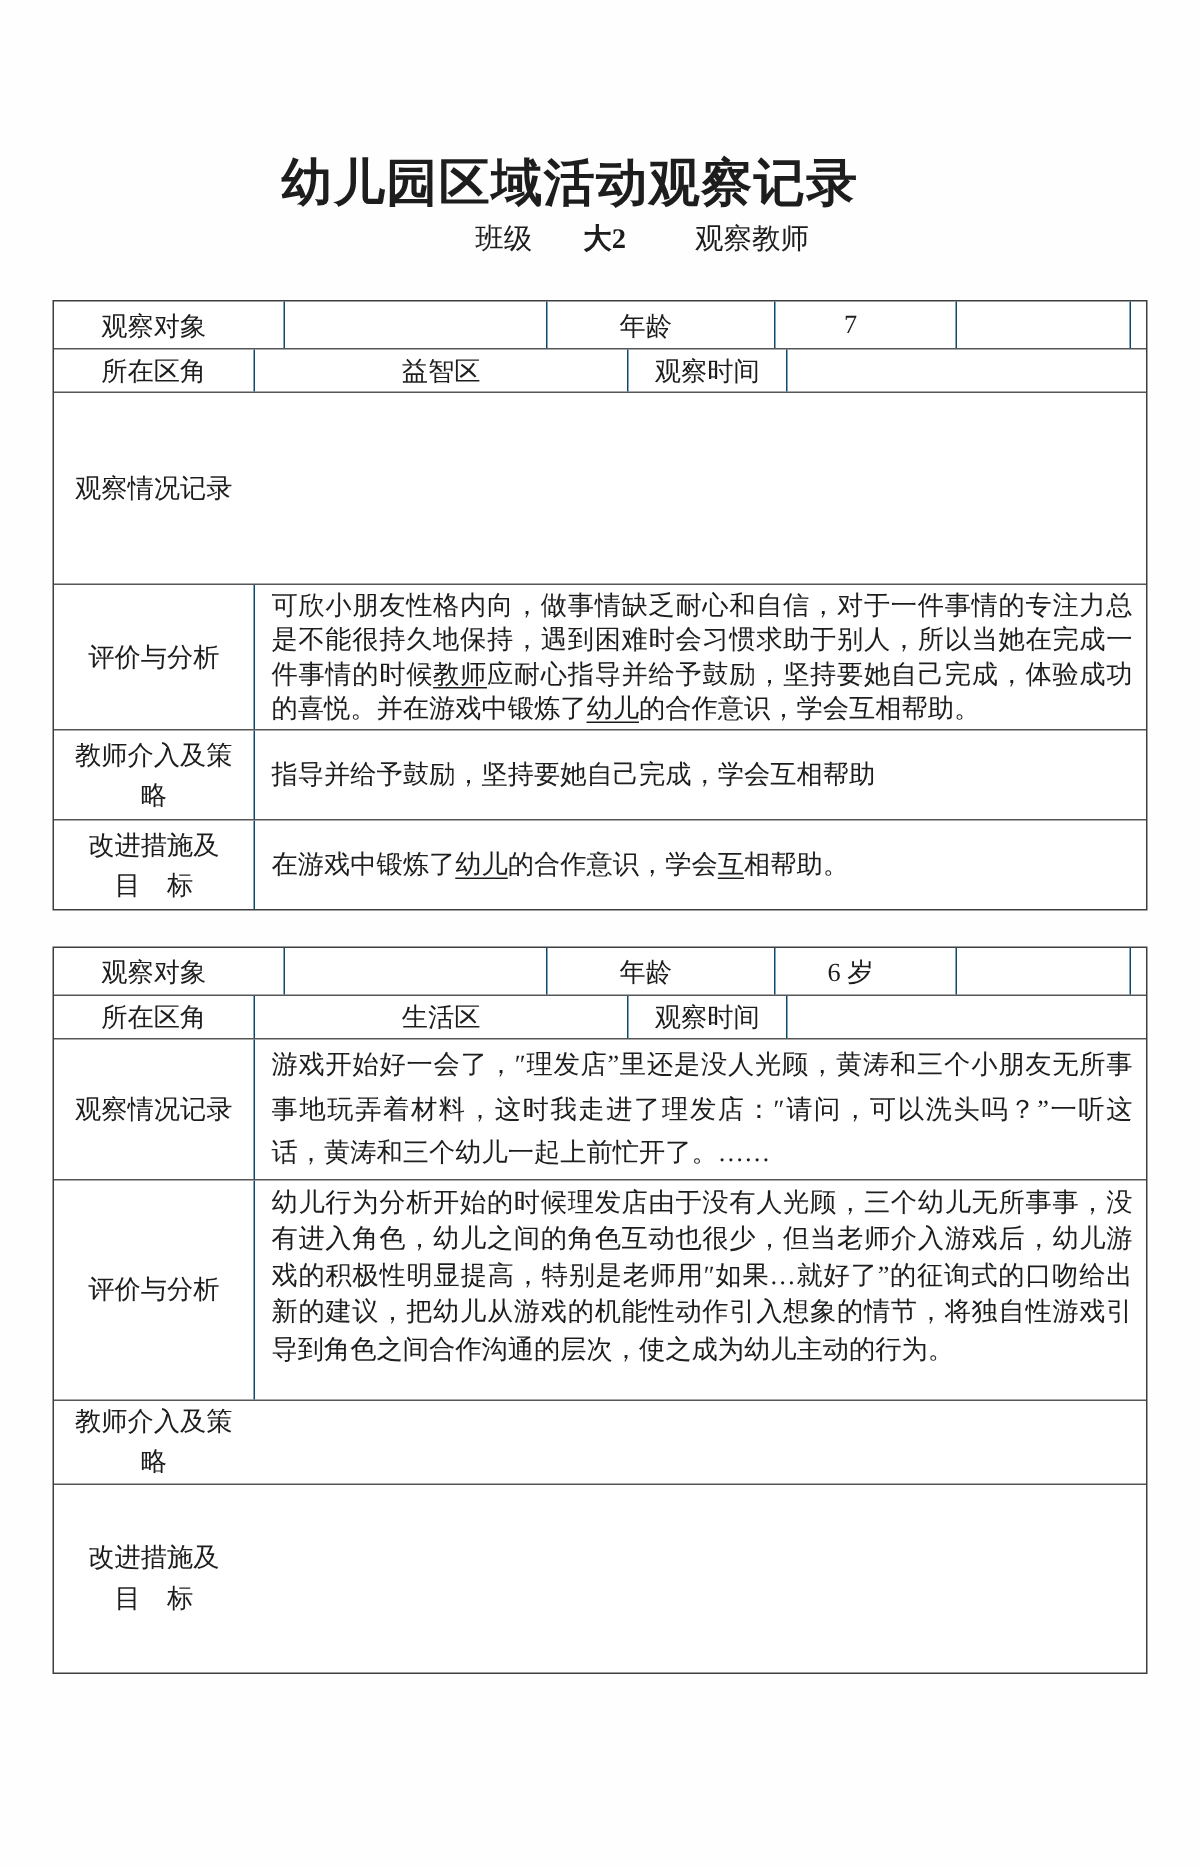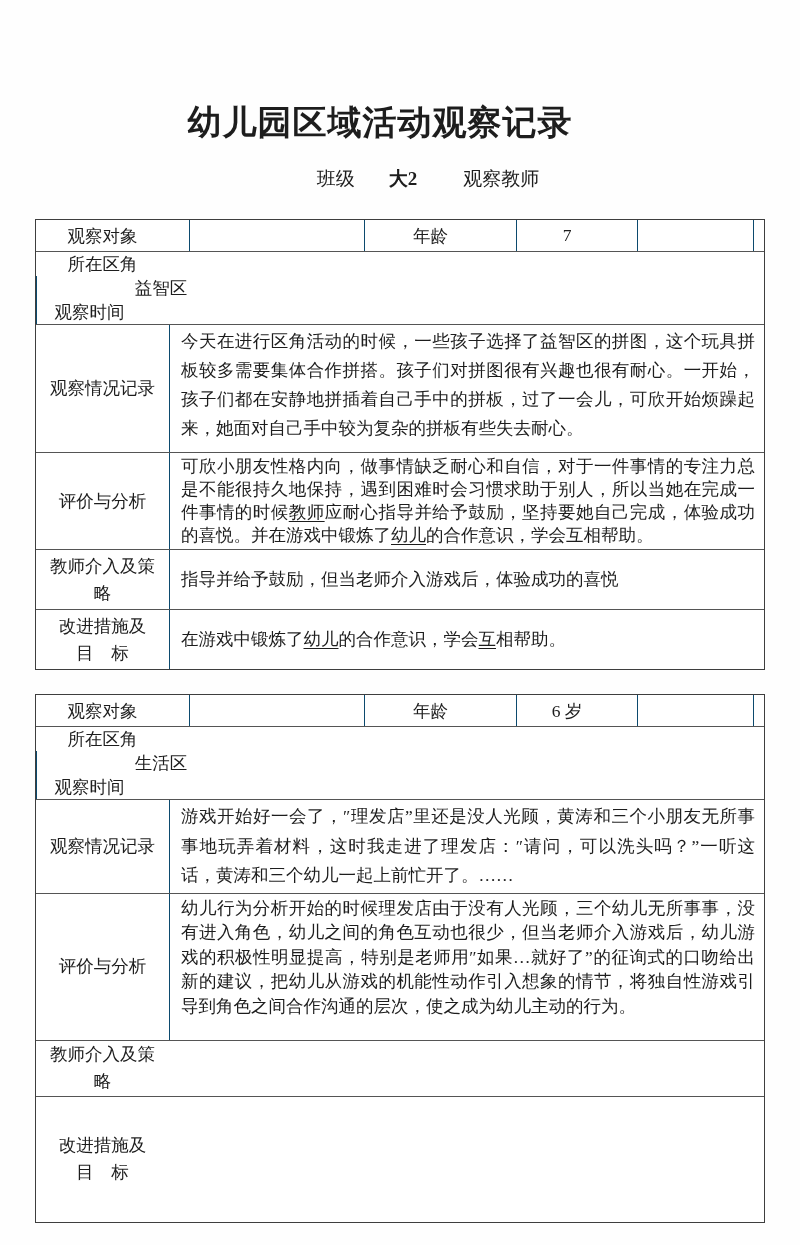--- a/index.html
+++ b/index.html
@@ -9,21 +9,21 @@
     color:#1d1d1d;
     overflow:hidden;
   }
   .title {
     width:760px; margin:102px 0 0 0;
     text-align:center; font-size:34px; font-weight:bold;
     letter-spacing:1px; line-height:42px;
   }
   .subtitle {
     width:800px; box-sizing:border-box; padding-left:56px;
-    margin-top:22px; text-align:center; font-size:19px; line-height:26px;
+    margin-top:3px; text-align:center; font-size:19px; line-height:26px;
   }
   .subtitle .val { font-weight:bold; }
   .gap1 { display:inline-block; width:34px; }
   .gap2 { display:inline-block; width:46px; }
 
   .tbl {
     width:730px; margin-left:35px; box-sizing:border-box;
     border:1px solid #3e3e3e; background:#fff;
   }
   .tbl1 { margin-top:27px; }
@@ -49,21 +49,21 @@
   .vcenter { display:flex; align-items:center; }
   .lh29  { line-height:29px; }
   .lh295 { line-height:29.5px; }
   .lh23  { line-height:23px; }
   .lh245 { line-height:24.5px; }
   .lh275 { line-height:27.5px; padding-top:5px; }
   .lh31  { line-height:31px; }
   .indent2 { text-indent:3.1em; }
 
   .h31  { min-height:31px;gap:20px; }
-  .h28  { min-height:28px;flex-direction:column; }
+  .h28  { min-height:28px; }
   .w133 { width:133px; }
   .w155 { width:155px; }
   .w132 { width:132px; }
   .w101 { width:101px; }
   .w96  { width:96px;  }
   .w113 { width:113px; flex:1 1 auto; }
   .w249 { width:249px; }
   .w106 { width:106px; }
   .w242 { width:242px; flex:1 1 auto; }
   .w597 { width:597px; flex:1 1 auto; }
@@ -87,31 +87,30 @@
     <div class="cell hcell w113"></div>
   </div>
   <div class="row h28">
     <div class="cell hcell w133">所在区角</div>
     <div class="cell hcell w249">益智区</div>
     <div class="cell hcell w106">观察时间</div>
     <div class="cell hcell w242"></div>
   </div>
   <div class="row" style="min-height:127px;">
     <div class="cell label w133">观察情况记录</div>
-    <div class="cell content lh29 w597">今天在进行区角活动的时候，一些孩子选择了益智区的拼图，这个玩具拼板较多需要集体合作拼搭。孩子们对拼图很有兴趣也很有耐心。一开始，孩子们都在安静地拼插着自己手中的拼板，过了一会儿，可欣开始烦躁起来，她面对自己手中较为复杂的拼板有些失去耐心。</div>
   </div>
   <div class="row" style="min-height:91px;">
     <div class="cell label w133">评价与分析</div>
     <div class="cell content lh23 w597"><span>可欣小朋友性格内向，做事情缺乏耐心和自信，对于一件事情的专注力总是不能很持久地保持，遇到困难时会习惯求助于别人，所以当她在完成一件事情的时候</span><span style="text-decoration: underline; text-underline-offset: 3px;">教师</span><span>应耐心指导并给予鼓励，坚持要她自己完成，体验成功的喜悦。并在游戏中锻炼了</span><span style="text-decoration: underline; text-underline-offset: 3px;">幼儿</span><span>的合作意识，学会互相帮助。</span></div>
   </div>
   <div class="row" style="min-height:59px;">
     <div class="cell label w133">教师介入及策
 略</div>
     <div class="cell content vcenter lh29 w597">
-        <span>指导并给予鼓励，但当老师介入游戏后，体验成功的喜悦</span>
+        <span>指导并给予鼓励，坚持要她自己完成，学会互相帮助</span>
       </div>
   </div>
   <div class="row" style="min-height:59px;">
     <div class="cell label w133">改进措施及
 目　标</div>
     <div class="cell content vcenter lh29 w597">
         <span><span>在游戏中锻炼了</span><span style="text-decoration: underline; text-underline-offset: 3px;">幼儿</span><span>的合作意识，学会</span><span style="text-decoration: underline; text-underline-offset: 3px;">互</span><span>相帮助。</span></span>
       </div>
   </div>
 </div>

